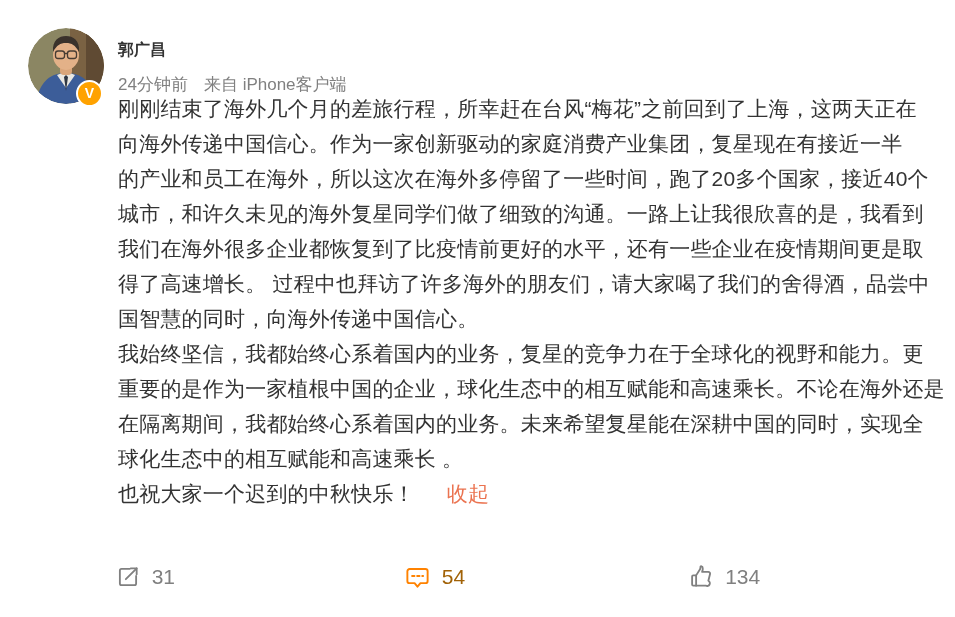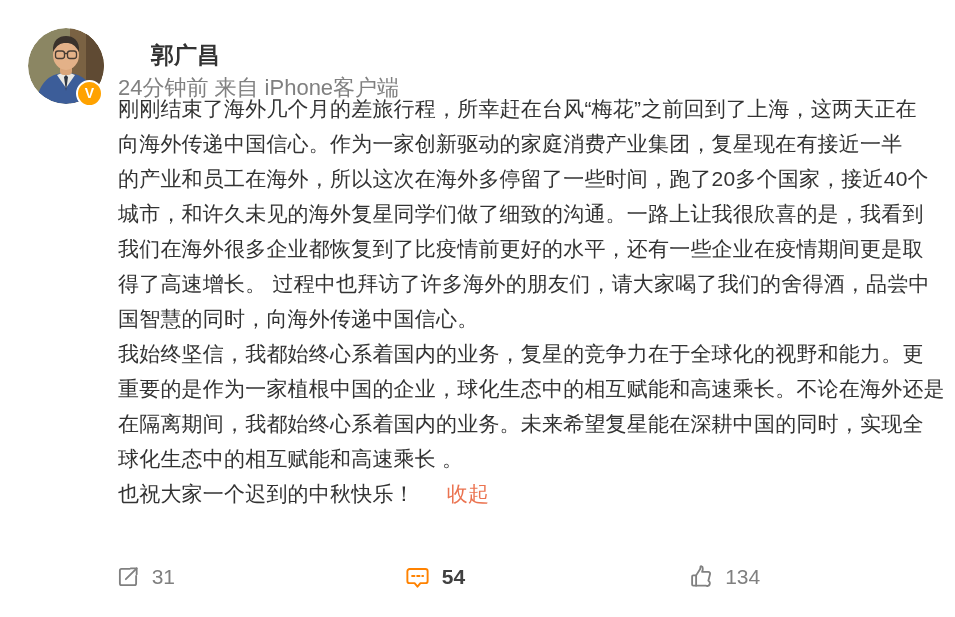--- a/index.html
+++ b/index.html
@@ -36,33 +36,32 @@
     border: 2.5px solid #ffffff;
     color: #ffffff;
     font-weight: bold;
     font-size: 14px;
     line-height: 22px;
     text-align: center;
   }
   .author-name {
     position: absolute;
     left: 118px; top: 40px;
-    font-size: 23px;
+    font-size: 16px;
     font-weight: bold;
     color: #333333;
     cursor: pointer;
-    margin-left: 33px;
   }
   .post-meta {
     position: absolute;
     left: 118px; top: 73px;
-    font-size: 22px;
+    font-size: 17px;
     color: #808080;
     display: flex;
-    gap: 6px;
+    gap: 16px;
     justify-content: flex-end;
   }
   .post-meta span { cursor: pointer; }
 
   
   .post-text {
     position: absolute;
     left: 118px; top: 91px;
     width: 810px;
     font-size: 21px;
@@ -91,21 +90,21 @@
     flex: 1;
     display: flex;
     align-items: center;
     justify-content: center;
     gap: 11px;
     color: #808080;
     font-size: 21px;
     cursor: pointer;
   }
   .action svg { display: block; }
-  .action.is-active { color: #404040; font-weight: bold; }
+  .action.is-active { color: #a16207; }
 </style>
 </head>
 <body>
 
 <div class="post">
 
   <div class="avatar-wrap">
     <span class="avatar-img">
       <svg width="76" height="76" viewBox="0 0 76 76">
         <defs>

